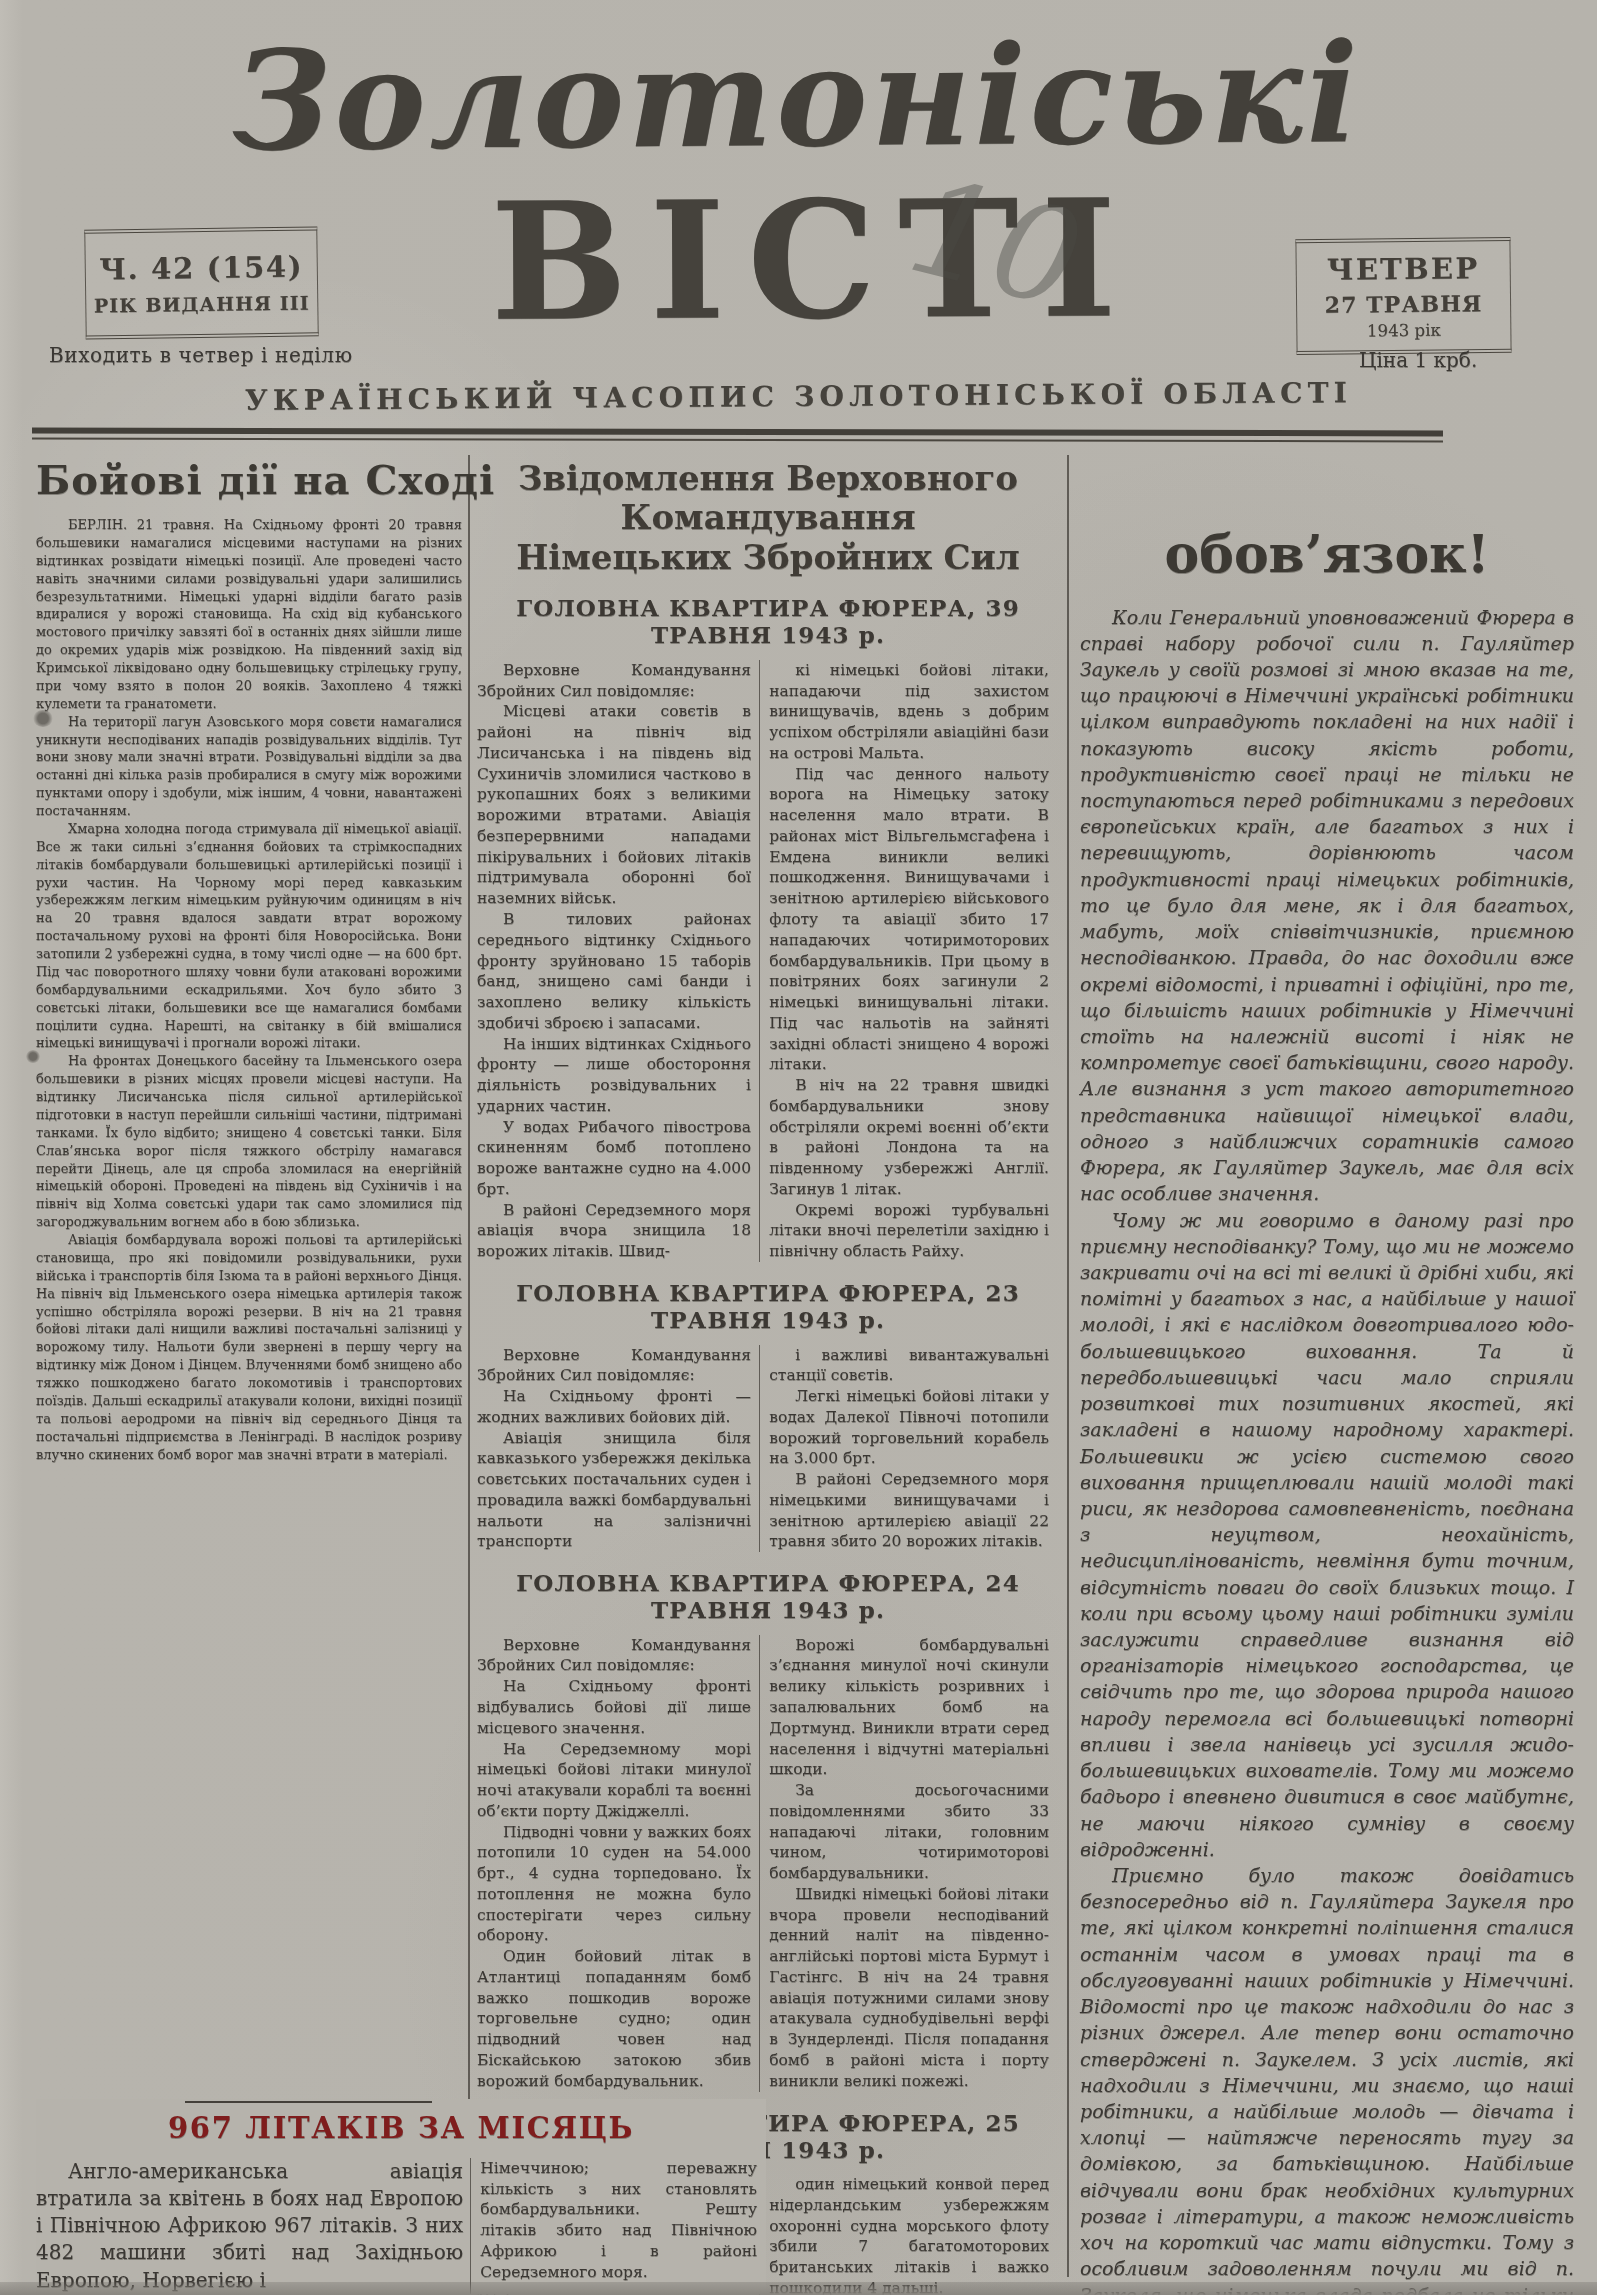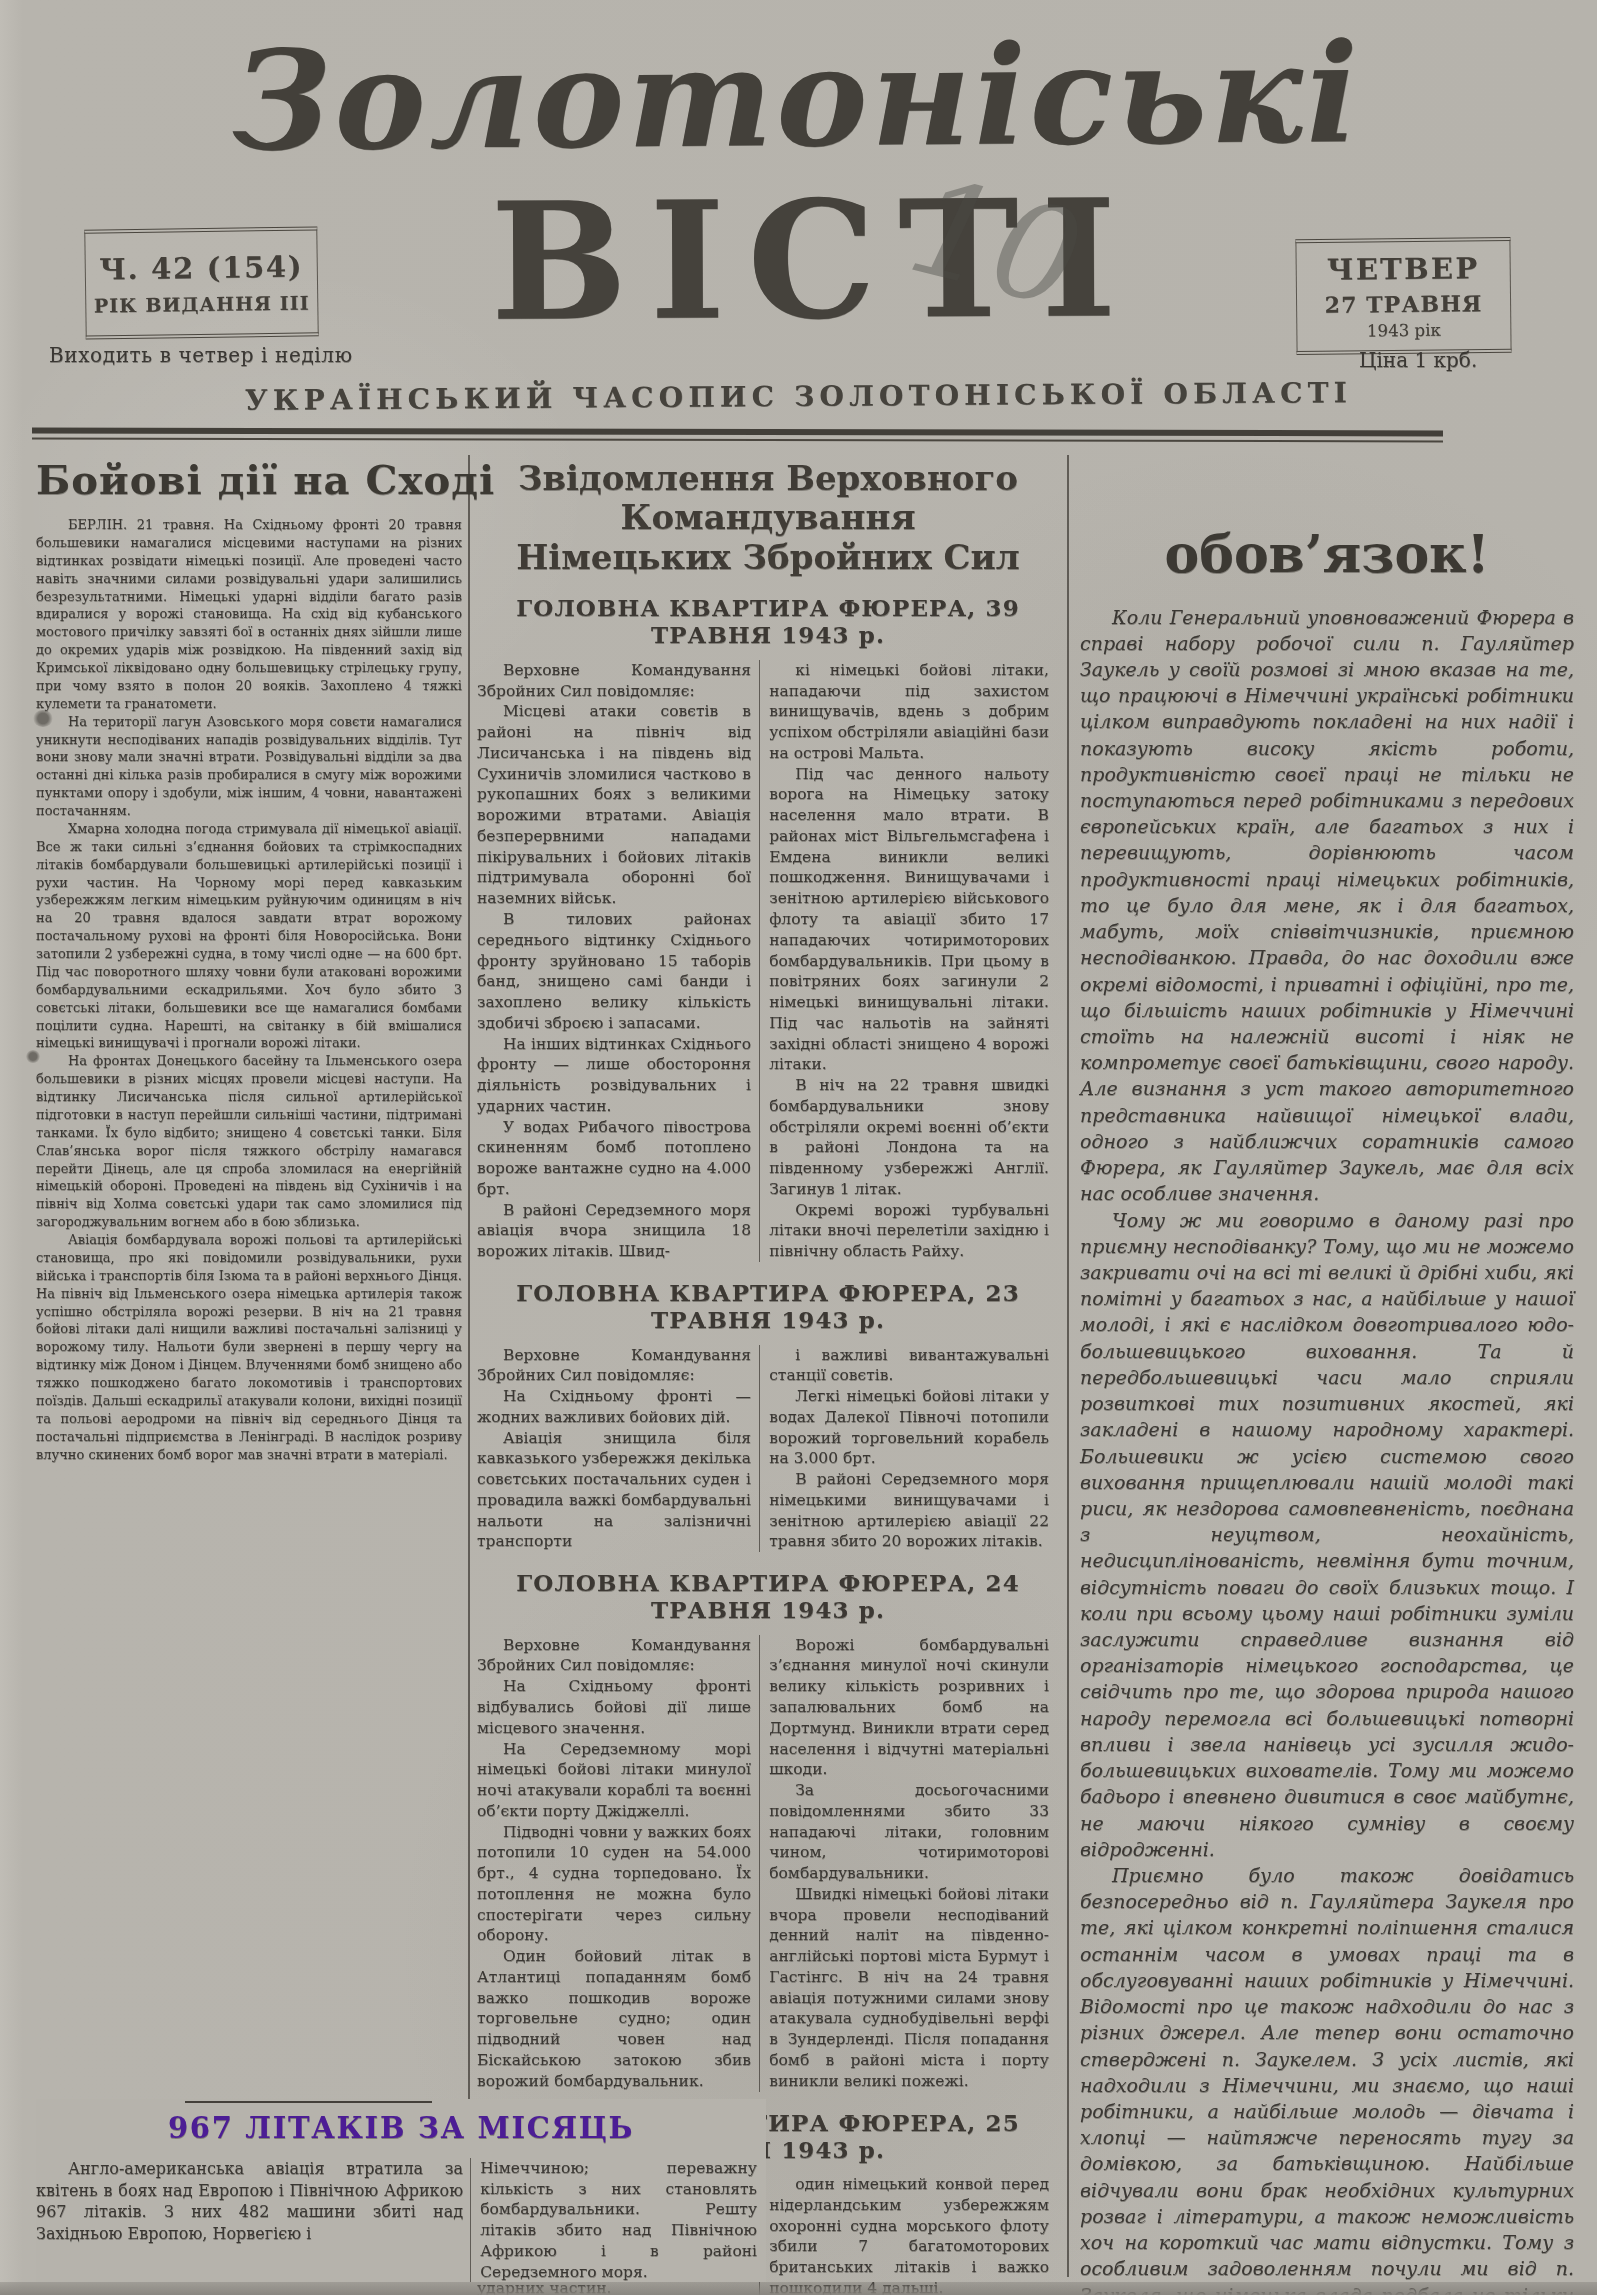--- a/index.html
+++ b/index.html
@@ -97,24 +97,24 @@
   .two-col p { margin:0; text-align:justify; text-indent:26px; font-size:15.5px; line-height:1.34; }
 
   
   #bottom-band {
     position:absolute; left:36px; top:2099px; width:730px; background:#b6b3ac;
     padding-top:2.3px;
   }
   .bottom-rule { width:247px; height:0; border-top:2.9px solid #44403a; margin:0 auto 8px 149px; }
   .headline-bottom {
     text-align:center; font-size:29px; font-weight:bold; letter-spacing:1.7px;
-    color:#4c1d95; margin:0 0 12.6px 0;
+    color:#7f1d1d; margin:0 0 12.6px 0;
   }
   #bottom-band .two-col .sub-a { width:434px; padding-right:6.9px; }
-  #bottom-band .two-col .sub-a p { font-size:16px; line-height:1.36; text-indent:32px; }
+  #bottom-band .two-col .sub-a p { font-size:20px; line-height:1.36; text-indent:32px; }
   #bottom-band .two-col .sub-b { width:287px; padding-left:9.2px; }
   #bottom-band .two-col .sub-b p { font-size:15.5px; line-height:1.34; text-indent:0; }
 
   
   .scan-edge-bottom {
     position:absolute; left:0; top:2282px; width:1597px; height:13.8px;
     background:linear-gradient(180deg, rgba(90,87,82,0.25), #88857f);
   }
   .hole { position:absolute; border-radius:50%; background:radial-gradient(circle, #6e6b65 0 40%, rgba(110,107,101,0) 75%); }
   #hole-1 { left:33px; top:710px; width:19.5px; height:17px; }

